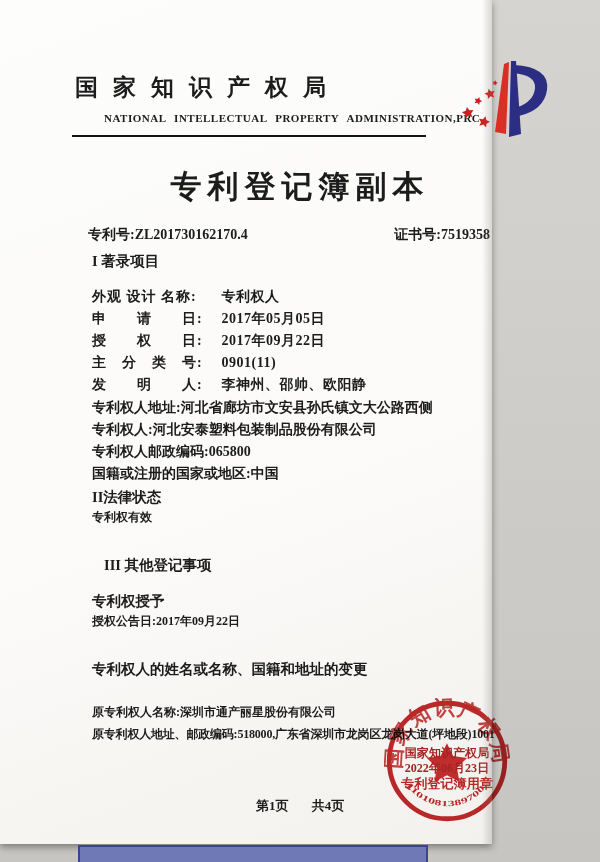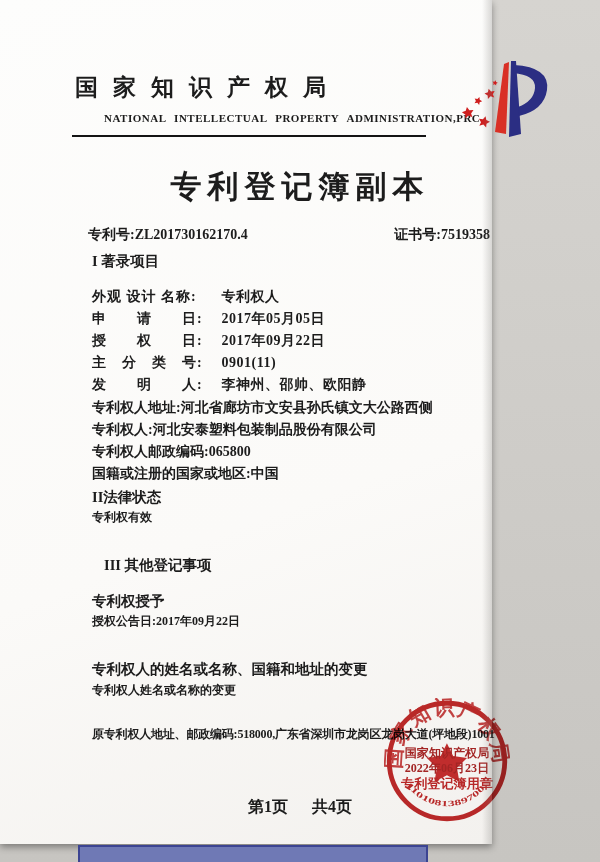--- a/index.html
+++ b/index.html
@@ -23,21 +23,21 @@
              font-size:14px; font-weight:bold; }
   .h-sec { font-size:14.5px; font-weight:bold; }
   .body-txt { font-size:12px; font-weight:600;text-align:right; }
   .fields { left:92px; top:288px; }
   .f-row { height:22px; font-size:14px; font-weight:600; letter-spacing:1px; }
   .f-label { display:inline-block; min-width:112px; }
   .f-value { display:inline-block; margin-left:13px; letter-spacing:.5px; }
   .lines p { height:22px; font-size:14px; font-weight:600; }
   .stamp { position:absolute; left:384px; top:698px; width:126px; height:126px;
            mix-blend-mode:multiply; opacity:.92; }
-  .footer { left:0; top:797px; width:600px; text-align:center; font-size:16px; font-weight:600; }
+  .footer { left:0; top:797px; width:600px; text-align:center; font-size:13px; font-weight:600; }
   .footer span { margin:0 10px; }
   .blue-edge { position:absolute; left:78px; top:845px; width:350px; height:17px;
            background:#6f79b5; border:2px solid #3c4492; border-bottom:none; }
   .logo { position:absolute; left:448px; top:50px; width:122px; height:100px; }
 </style>
 </head>
 <body>
 
 <div id="stage">
   <div class="page">
@@ -102,21 +102,21 @@
     </div>
 
     <div class="abs h-sec" style="left:92px; top:488px;">II法律状态</div>
     <div class="abs body-txt" style="left:92px; top:509px;">专利权有效</div>
 
     <div class="abs h-sec" style="left:104px; top:556px;">III 其他登记事项</div>
     <div class="abs h-sec" style="left:92px; top:592px;">专利权授予</div>
     <div class="abs body-txt" style="left:92px; top:613px;">授权公告日:2017年09月22日</div>
 
     <div class="abs h-sec" style="left:92px; top:660px;">专利权人的姓名或名称、国籍和地址的变更</div>
-    <div class="abs body-txt" style="left:92px; top:682px;">专利权人姓名或名称的变更</div>
+    <div class="abs body-txt" style="left:92px; top:704px;">原专利权人名称:深圳市通产丽星股份有限公司</div>
     <div class="abs body-txt" style="left:92px; top:726px; letter-spacing:-0.2px;">原专利权人地址、邮政编码:518000,广东省深圳市龙岗区龙岗大道(坪地段)1001</div>
 
     <svg class="stamp" viewBox="0 0 120 120">
       <circle cx="60" cy="60" r="55" fill="none" stroke="#bb1717" stroke-width="4.6"></circle>
       <path id="ringPath" fill="none" d="M16.7,67.6 A44,44 0 1 1 103.3,67.6"></path>
       <text font-size="20" font-weight="bold" fill="#bb1717" opacity="0.88" letter-spacing="2">
         <textPath href="#ringPath" textLength="150" lengthAdjust="spacingAndGlyphs">国家知识产权局</textPath>
       </text>
       <use href="#star2"></use>
       <path fill="#c41d1d" d="M60,44 L65.3,54.9 L77.1,56.6 L68.5,65 L70.6,76.8 L60,71.2 L49.4,76.8 L51.5,65 L42.9,56.6 L54.7,54.9 Z" transform="translate(0,1) scale(1.12) translate(-6.5,-6.5)"></path>

